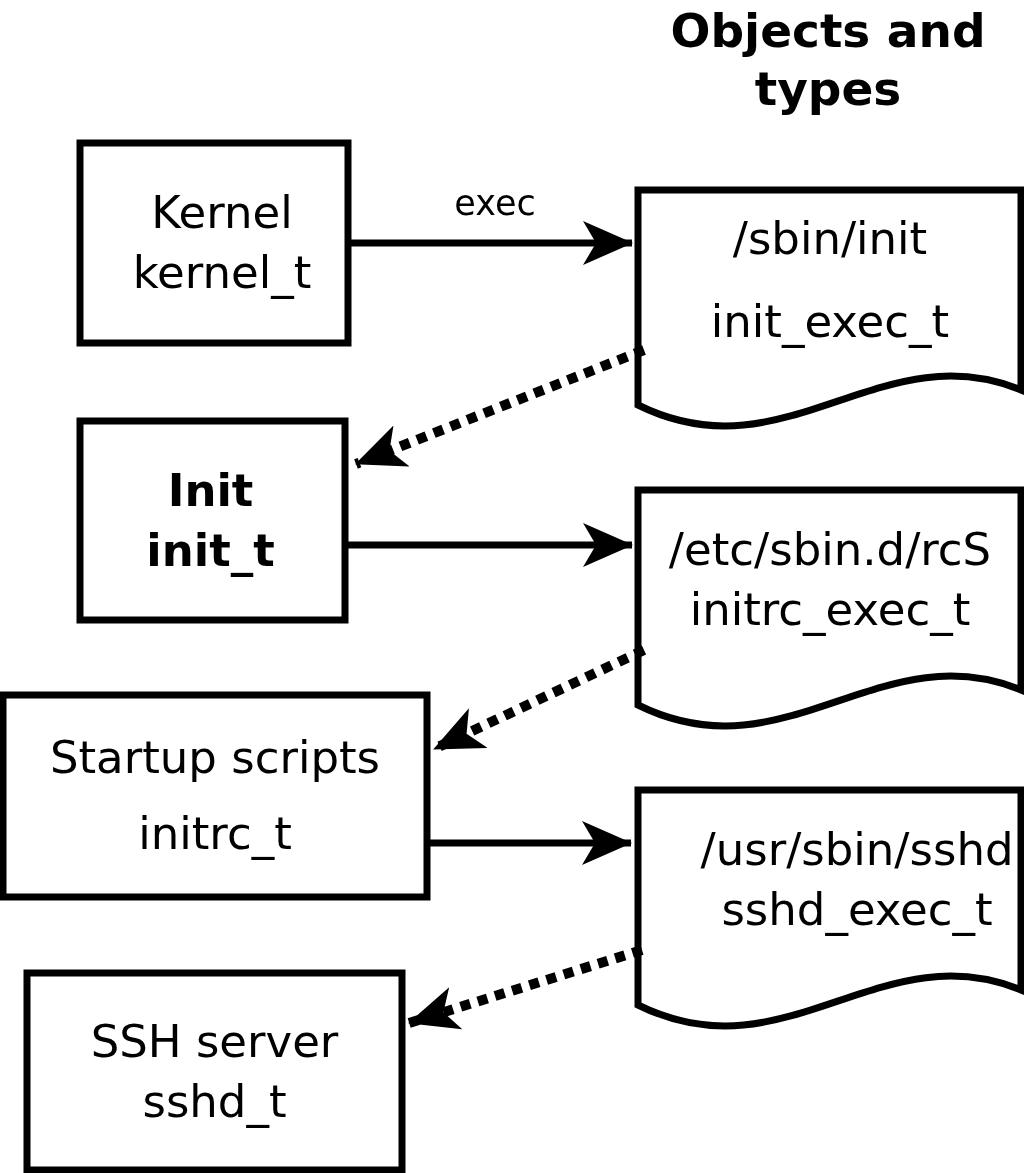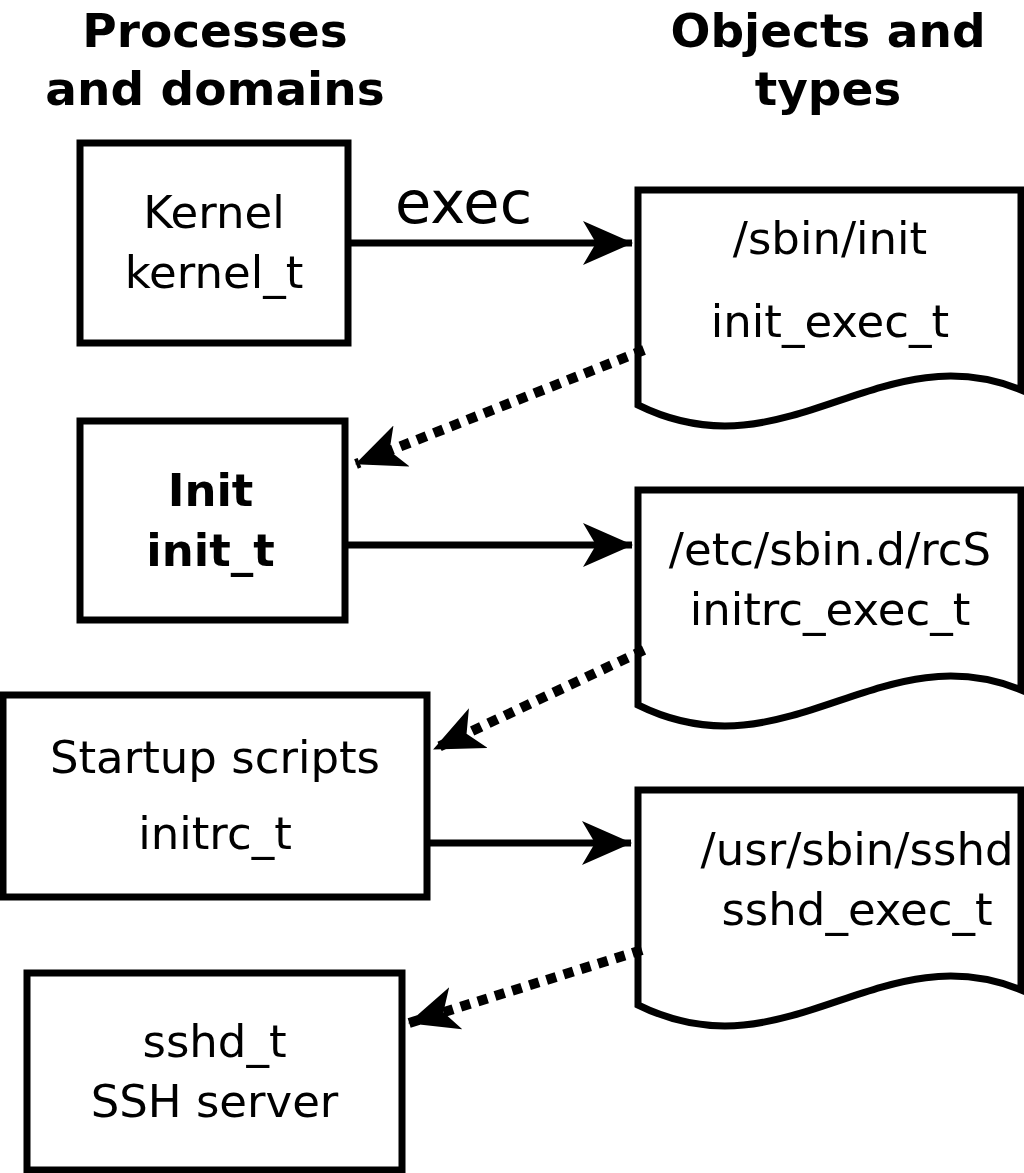--- a/index.html
+++ b/index.html
@@ -22,31 +22,32 @@
   }
   .hdr-left{left:15px;top:2px;width:400px;}
   .hdr-right{left:630px;top:2px;width:396px;}
   .node-label{
     position:absolute;
     display:flex;flex-direction:column;
     align-items:center;justify-content:center;
     text-align:center;
     font-size:45px;line-height:60px;
   }
-  .lbl-kernel {left:80px; top:143px;width:268px;height:200px;}
+  .lbl-kernel {left:88px; top:143px;width:268px;height:200px;}
   .lbl-init   {left:78px; top:421px;width:265px;height:199px;font-weight:bold;}
   .lbl-initrc {left:3px;  top:695px;width:424px;height:202px;gap:16px;}
   .lbl-sshd   {left:27px; top:973px;width:375px;height:197px;}
   .lbl-doc1   {left:638px;top:190px;width:384px;height:180px;gap:23px;}
   .lbl-doc2   {left:638px;top:490px;width:384px;height:180px;}
   .lbl-doc3   {left:665px;top:790px;width:384px;height:180px;}
   .edge-label{
     position:absolute;
     left:395px;top:178px;width:200px;
-    font-size:59px;line-height:50px;
+    text-align:center;
+    font-size:35px;line-height:50px;
   }
 </style>
 </head>
 <body>
 
 <div class="canvas">
 
   <svg class="layer" width="1024" height="1173" viewBox="0 0 1024 1173">
     <defs>
       <marker id="ah" markerUnits="userSpaceOnUse" markerWidth="52" markerHeight="46" refX="49" refY="22" orient="auto">
@@ -65,42 +66,40 @@
 
     <line x1="348" y1="243" x2="632" y2="243" stroke="#000000" stroke-width="7" marker-end="url(#ah)"></line>
     <line x1="345" y1="545" x2="632" y2="545" stroke="#000000" stroke-width="7" marker-end="url(#ah)"></line>
     <line x1="427" y1="843" x2="631" y2="843" stroke="#000000" stroke-width="7" marker-end="url(#ah)"></line>
 
     <line x1="644" y1="350" x2="356" y2="464" stroke="#000000" stroke-width="10" stroke-dasharray="10 8" marker-end="url(#ah)"></line>
     <line x1="644" y1="650" x2="434" y2="749" stroke="#000000" stroke-width="10" stroke-dasharray="10 8" marker-end="url(#ah)"></line>
     <line x1="642" y1="950" x2="409" y2="1023" stroke="#000000" stroke-width="10" stroke-dasharray="10 8" marker-end="url(#ah)"></line>
   </svg>
 
-  <div class="hdr hdr-left">Processes
-and domains</div>
   <div class="hdr hdr-right">Objects and
 types</div>
 
   <div class="edge-label">exec</div>
 
   <div class="node-label lbl-kernel">
     <div>Kernel</div>
     <div>kernel_t</div>
   </div>
   <div class="node-label lbl-init">
     <div>Init</div>
     <div>init_t</div>
   </div>
   <div class="node-label lbl-initrc">
     <div>Startup scripts</div>
     <div>initrc_t</div>
   </div>
   <div class="node-label lbl-sshd">
+    <div>SSH server</div>
     <div>sshd_t</div>
-    <div>SSH server</div>
   </div>
 
   <div class="node-label lbl-doc1">
     <div>/sbin/init</div>
     <div>init_exec_t</div>
   </div>
   <div class="node-label lbl-doc2">
     <div>/etc/sbin.d/rcS</div>
     <div>initrc_exec_t</div>
   </div>

